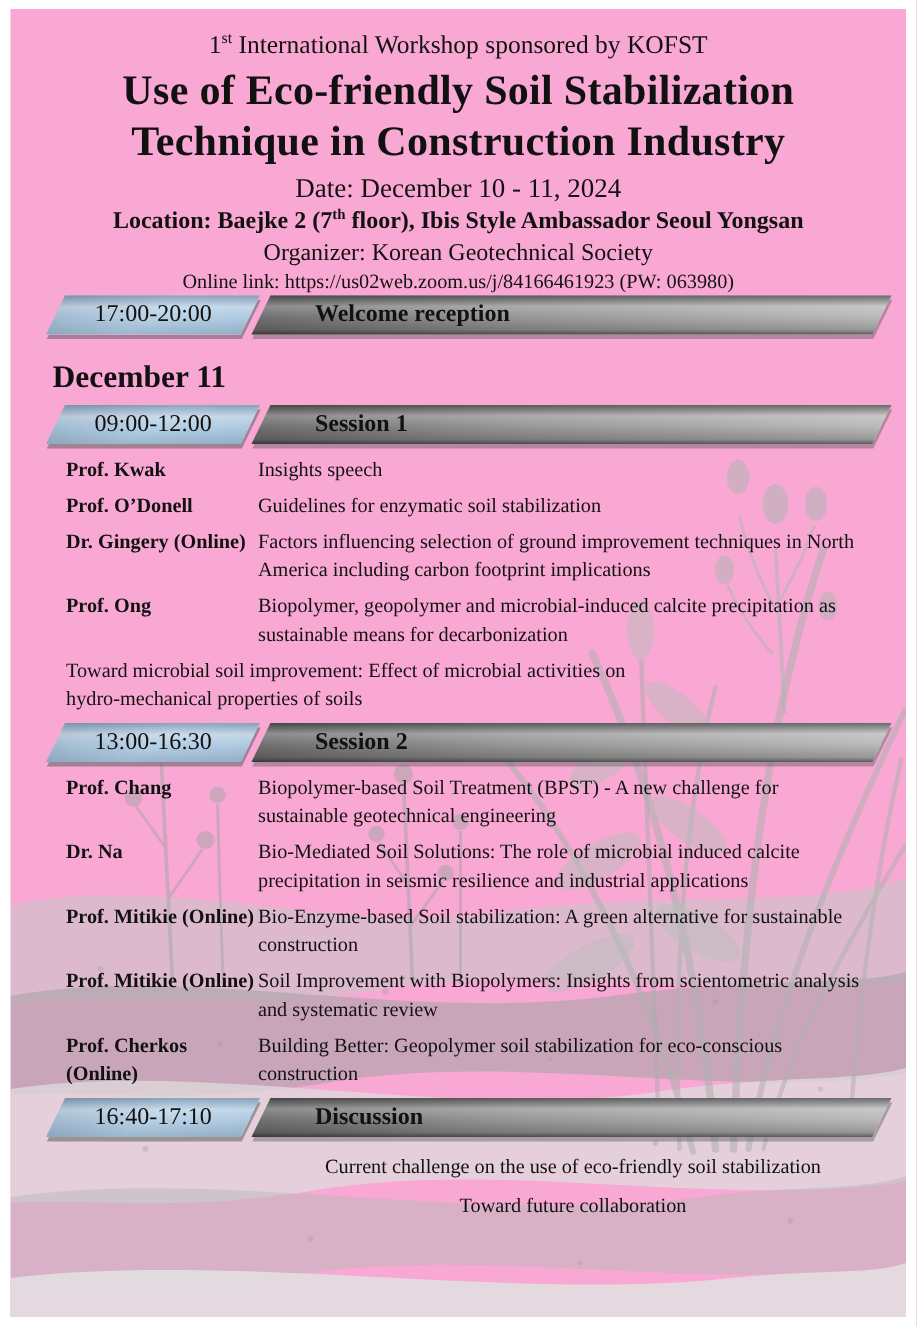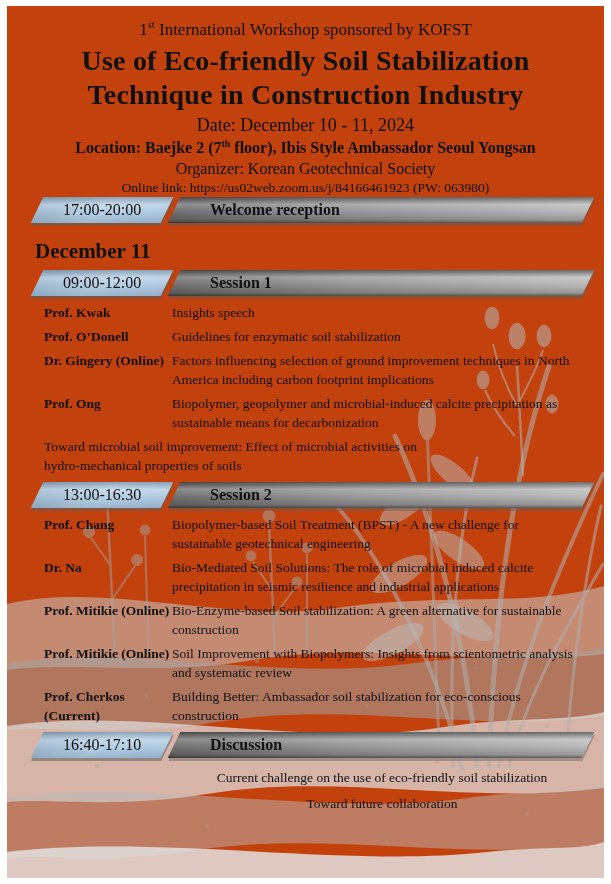--- a/index.html
+++ b/index.html
@@ -3,21 +3,21 @@
 <meta charset="utf-8">
 <style>
   html,body { margin:0; padding:0; }
   body {
     width:611px; height:884px; background:#ffffff;
     font-family:"Liberation Serif", serif; color:#111;
     position:relative; overflow:hidden;
   }
   .sheet {
     position:absolute; left:7px; top:6px; width:597px; height:872px;
-    background:#c2410c; overflow:hidden;
+    background:#f9a8d4; overflow:hidden;
   }
   .bg-art { position:absolute; left:0; top:0; z-index:0; }
   .content { position:relative; z-index:1; }
 
   
   header { text-align:center; }
   .sub-line { font-size:17px; line-height:22px; padding-top:13px; }
   sup { font-size:0.62em; vertical-align:super; line-height:0; }
   h1.title { font-size:28px; line-height:34px; margin:3px 10px 2px; font-weight:bold; letter-spacing:0.2px; }
   .meta-date { font-size:18px; line-height:23px; }
@@ -216,22 +216,22 @@
       </div>
       <div class="talk-row">
         <div class="speaker">Prof. Mitikie (Online)</div>
         <div class="talk">Bio-Enzyme-based Soil stabilization: A green alternative for sustainable construction</div>
       </div>
       <div class="talk-row">
         <div class="speaker">Prof. Mitikie (Online)</div>
         <div class="talk">Soil Improvement with Biopolymers: Insights from scientometric analysis and systematic review</div>
       </div>
       <div class="talk-row">
-        <div class="speaker">Prof. Cherkos (Current)</div>
-        <div class="talk">Building Better: Ambassador soil stabilization for eco-conscious construction</div>
+        <div class="speaker">Prof. Cherkos (Online)</div>
+        <div class="talk">Building Better: Geopolymer soil stabilization for eco-conscious construction</div>
       </div>
     </div>
 
     <div class="banner-row">
       <div class="time-chip">
           <span>16:40-17:10</span>
         </div>
       <div class="session-band">
           <span>Discussion</span>
         </div>

